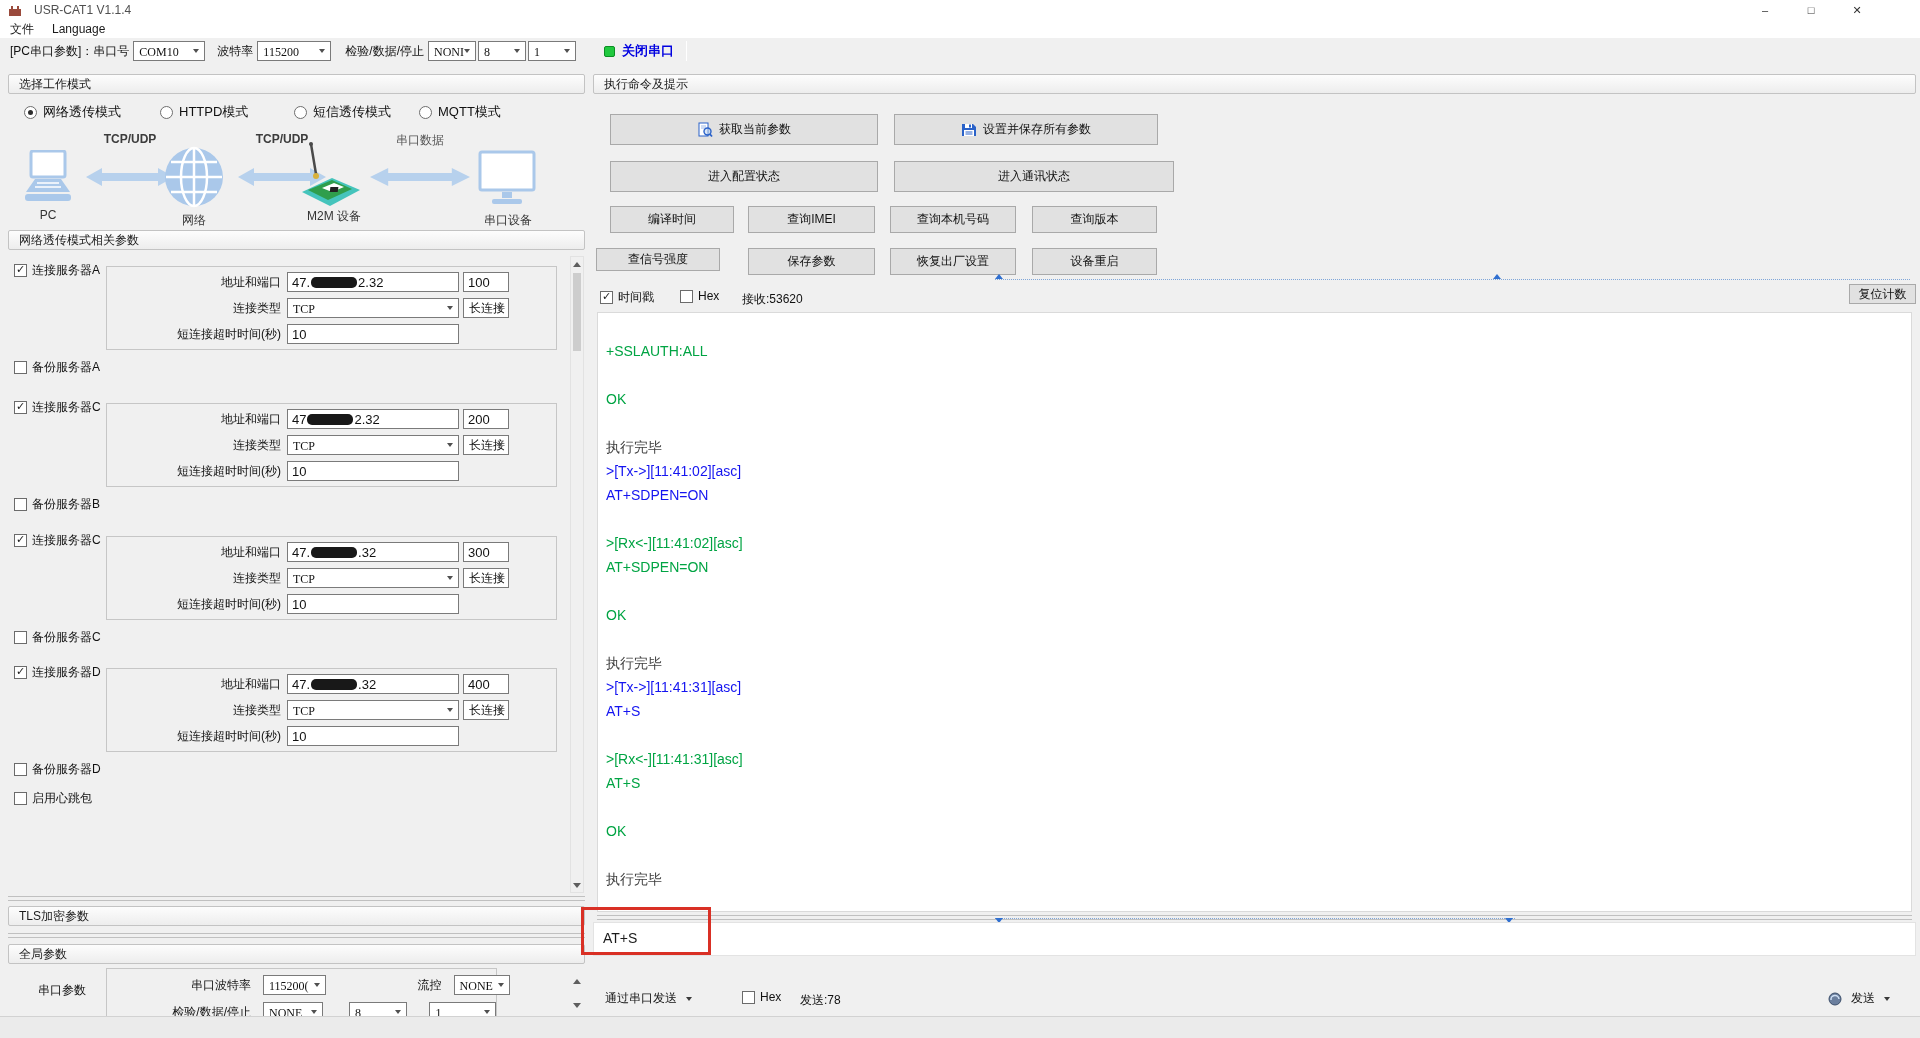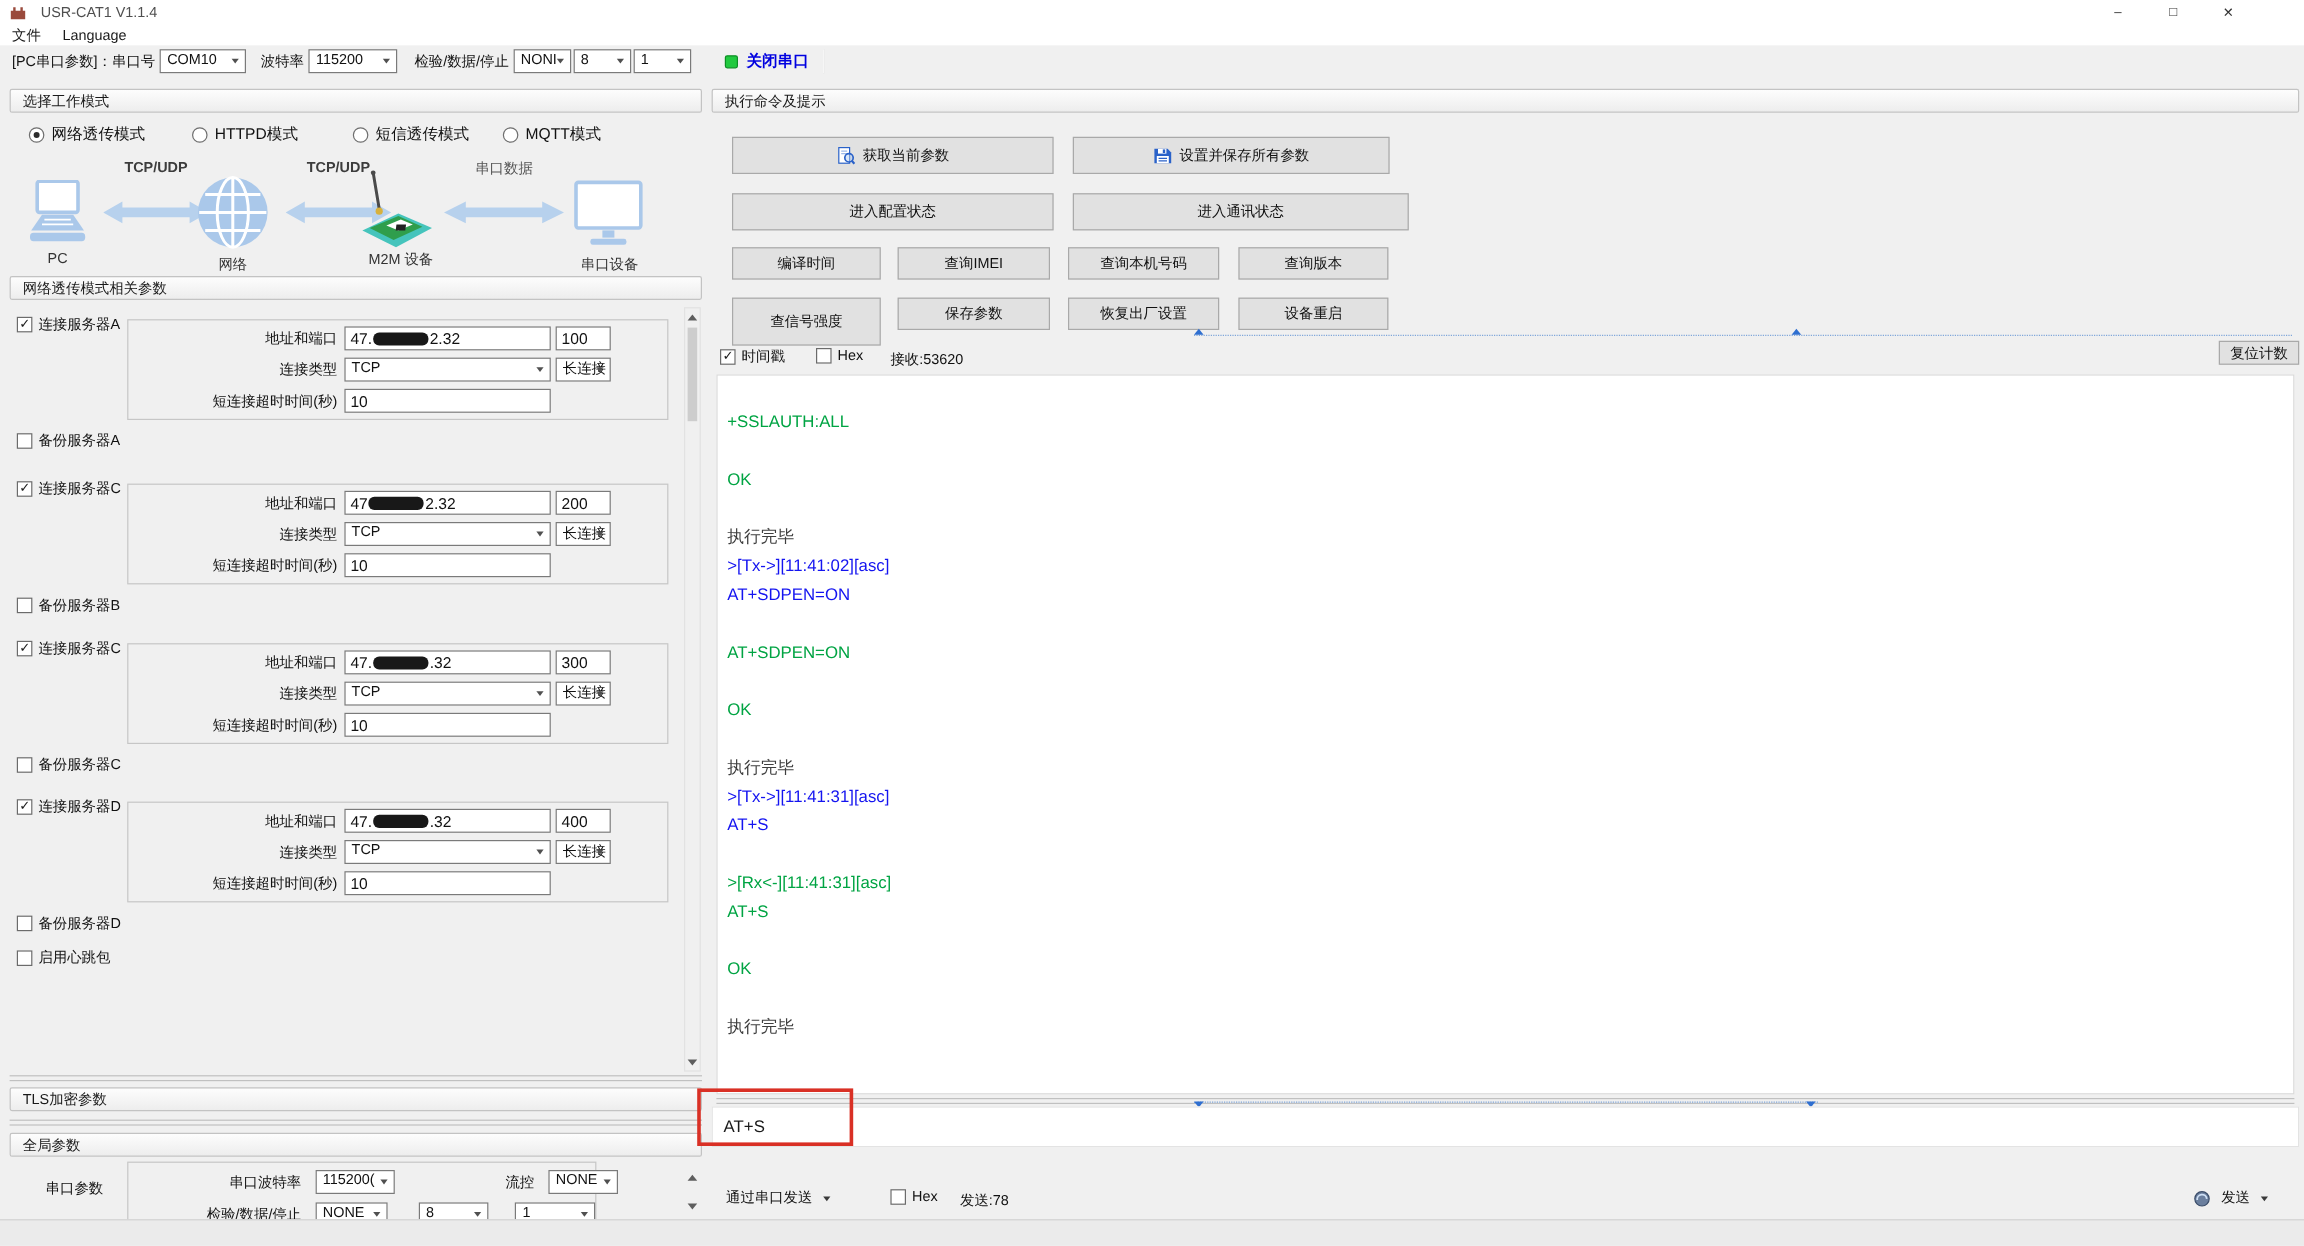--- a/index.html
+++ b/index.html
@@ -10,21 +10,21 @@
   
   .titlebar { position:absolute; left:0; top:0; width:1920px; height:20px; background:#fff; display:flex; align-items:center; }
   .app-icon { margin-left:8px; }
   .title { font-size:12px; color:#4f4f4f; margin-left:12px; }
   .win-btns { position:absolute; right:40px; top:0; display:flex; }
   .wbtn { width:46px; height:20px; display:flex; align-items:center; justify-content:center; font-size:11px; color:#333; }
   .menubar { position:absolute; left:0; top:20px; width:1920px; height:18px; background:#fff; display:flex; align-items:center; gap:18px; padding-left:10px; }
   .menu-item { font-size:12px; color:#1a1a1a; }
   .toolbar { position:absolute; left:0; top:38px; width:1920px; height:26px; background:#f0f0f0; display:flex; align-items:center; }
   .tlabel { font-size:12px; color:#111; margin-left:10px; }
-  .combo { position:relative; background:#fff; border:1px solid #7a7a7a; height:20px; font-size:12px; color:#111; display:inline-flex; align-items:flex-start; padding:0 16px 0 5px; }
+  .combo { position:relative; background:#fff; border:1px solid #7a7a7a; height:20px; font-size:12px; color:#111; display:inline-flex; align-items:flex-end; padding:0 16px 0 5px;font-family:Liberation Serif, serif; }
   .car { position:absolute; right:5px; top:50%; transform:translateY(-50%); width:0; height:0; border-left:3.5px solid transparent; border-right:3.5px solid transparent; border-top:4.5px solid #505050; }
   .tbox { background:#fff; border:1px solid #7a7a7a; height:20px; font-size:13px; color:#111; display:inline-flex; align-items:center; padding:0 4px; }
   .led { width:11px; height:11px; background:#21C93F; border:1px solid #0c8f24; border-radius:2px; display:inline-block; }
   .close-port { display:flex; align-items:center; gap:7px; margin-left:28px; }
   .close-port-label { font-size:13px; font-weight:bold; color:#0000e0; }
   .vsep { width:1px; height:20px; background:#c6c6c6; border-right:1px solid #fff; margin-left:12px; }
 
   
   .section-header { position:absolute; height:20px; line-height:18px; padding-left:10px; font-size:12px; color:#1a1a1a; background:linear-gradient(#fdfdfd,#ededed); border:1px solid #c3c3c3; border-radius:2px; }
   .hsplit { position:absolute; height:5px; border-top:1px solid #c0c0c0; border-bottom:1px solid #c0c0c0; background:#f0f0f0; }
@@ -430,21 +430,21 @@
     </div>
   <div class="btn" style="left:748px;top:206px;width:127px;height:27px">
       <span>查询IMEI</span>
     </div>
   <div class="btn" style="left:890px;top:206px;width:126px;height:27px">
       <span>查询本机号码</span>
     </div>
   <div class="btn" style="left:1032px;top:206px;width:125px;height:27px">
       <span>查询版本</span>
     </div>
-  <div class="btn" style="left:610px;top:248px;width:124px;height:40px">
+  <div class="btn" style="left:596px;top:248px;width:124px;height:23px">
       <span>查信号强度</span>
     </div>
   <div class="btn" style="left:748px;top:248px;width:127px;height:27px">
       <span>保存参数</span>
     </div>
   <div class="btn" style="left:890px;top:248px;width:126px;height:27px">
       <span>恢复出厂设置</span>
     </div>
   <div class="btn" style="left:1032px;top:248px;width:125px;height:27px">
       <span>设备重启</span>
@@ -470,20 +470,21 @@
 
   <div id="log">
       <div class="log-line" style="color: rgb(0, 164, 67);">+SSLAUTH:ALL</div>
       <div class="log-line" style="color: rgb(63, 63, 63);">&nbsp;</div>
       <div class="log-line" style="color: rgb(0, 164, 67);">OK</div>
       <div class="log-line" style="color: rgb(63, 63, 63);">&nbsp;</div>
       <div class="log-line" style="color: rgb(63, 63, 63);">执行完毕</div>
       <div class="log-line" style="color: rgb(20, 20, 240);">&gt;[Tx-&gt;][11:41:02][asc]</div>
       <div class="log-line" style="color: rgb(20, 20, 240);">AT+SDPEN=ON</div>
       <div class="log-line" style="color: rgb(63, 63, 63);">&nbsp;</div>
+      <div class="log-line" style="color: rgb(0, 164, 67);">&gt;[Rx&lt;-][11:41:02][asc]</div>
       <div class="log-line" style="color: rgb(0, 164, 67);">AT+SDPEN=ON</div>
       <div class="log-line" style="color: rgb(63, 63, 63);">&nbsp;</div>
       <div class="log-line" style="color: rgb(0, 164, 67);">OK</div>
       <div class="log-line" style="color: rgb(63, 63, 63);">&nbsp;</div>
       <div class="log-line" style="color: rgb(63, 63, 63);">执行完毕</div>
       <div class="log-line" style="color: rgb(20, 20, 240);">&gt;[Tx-&gt;][11:41:31][asc]</div>
       <div class="log-line" style="color: rgb(20, 20, 240);">AT+S</div>
       <div class="log-line" style="color: rgb(63, 63, 63);">&nbsp;</div>
       <div class="log-line" style="color: rgb(0, 164, 67);">&gt;[Rx&lt;-][11:41:31][asc]</div>
       <div class="log-line" style="color: rgb(0, 164, 67);">AT+S</div>

